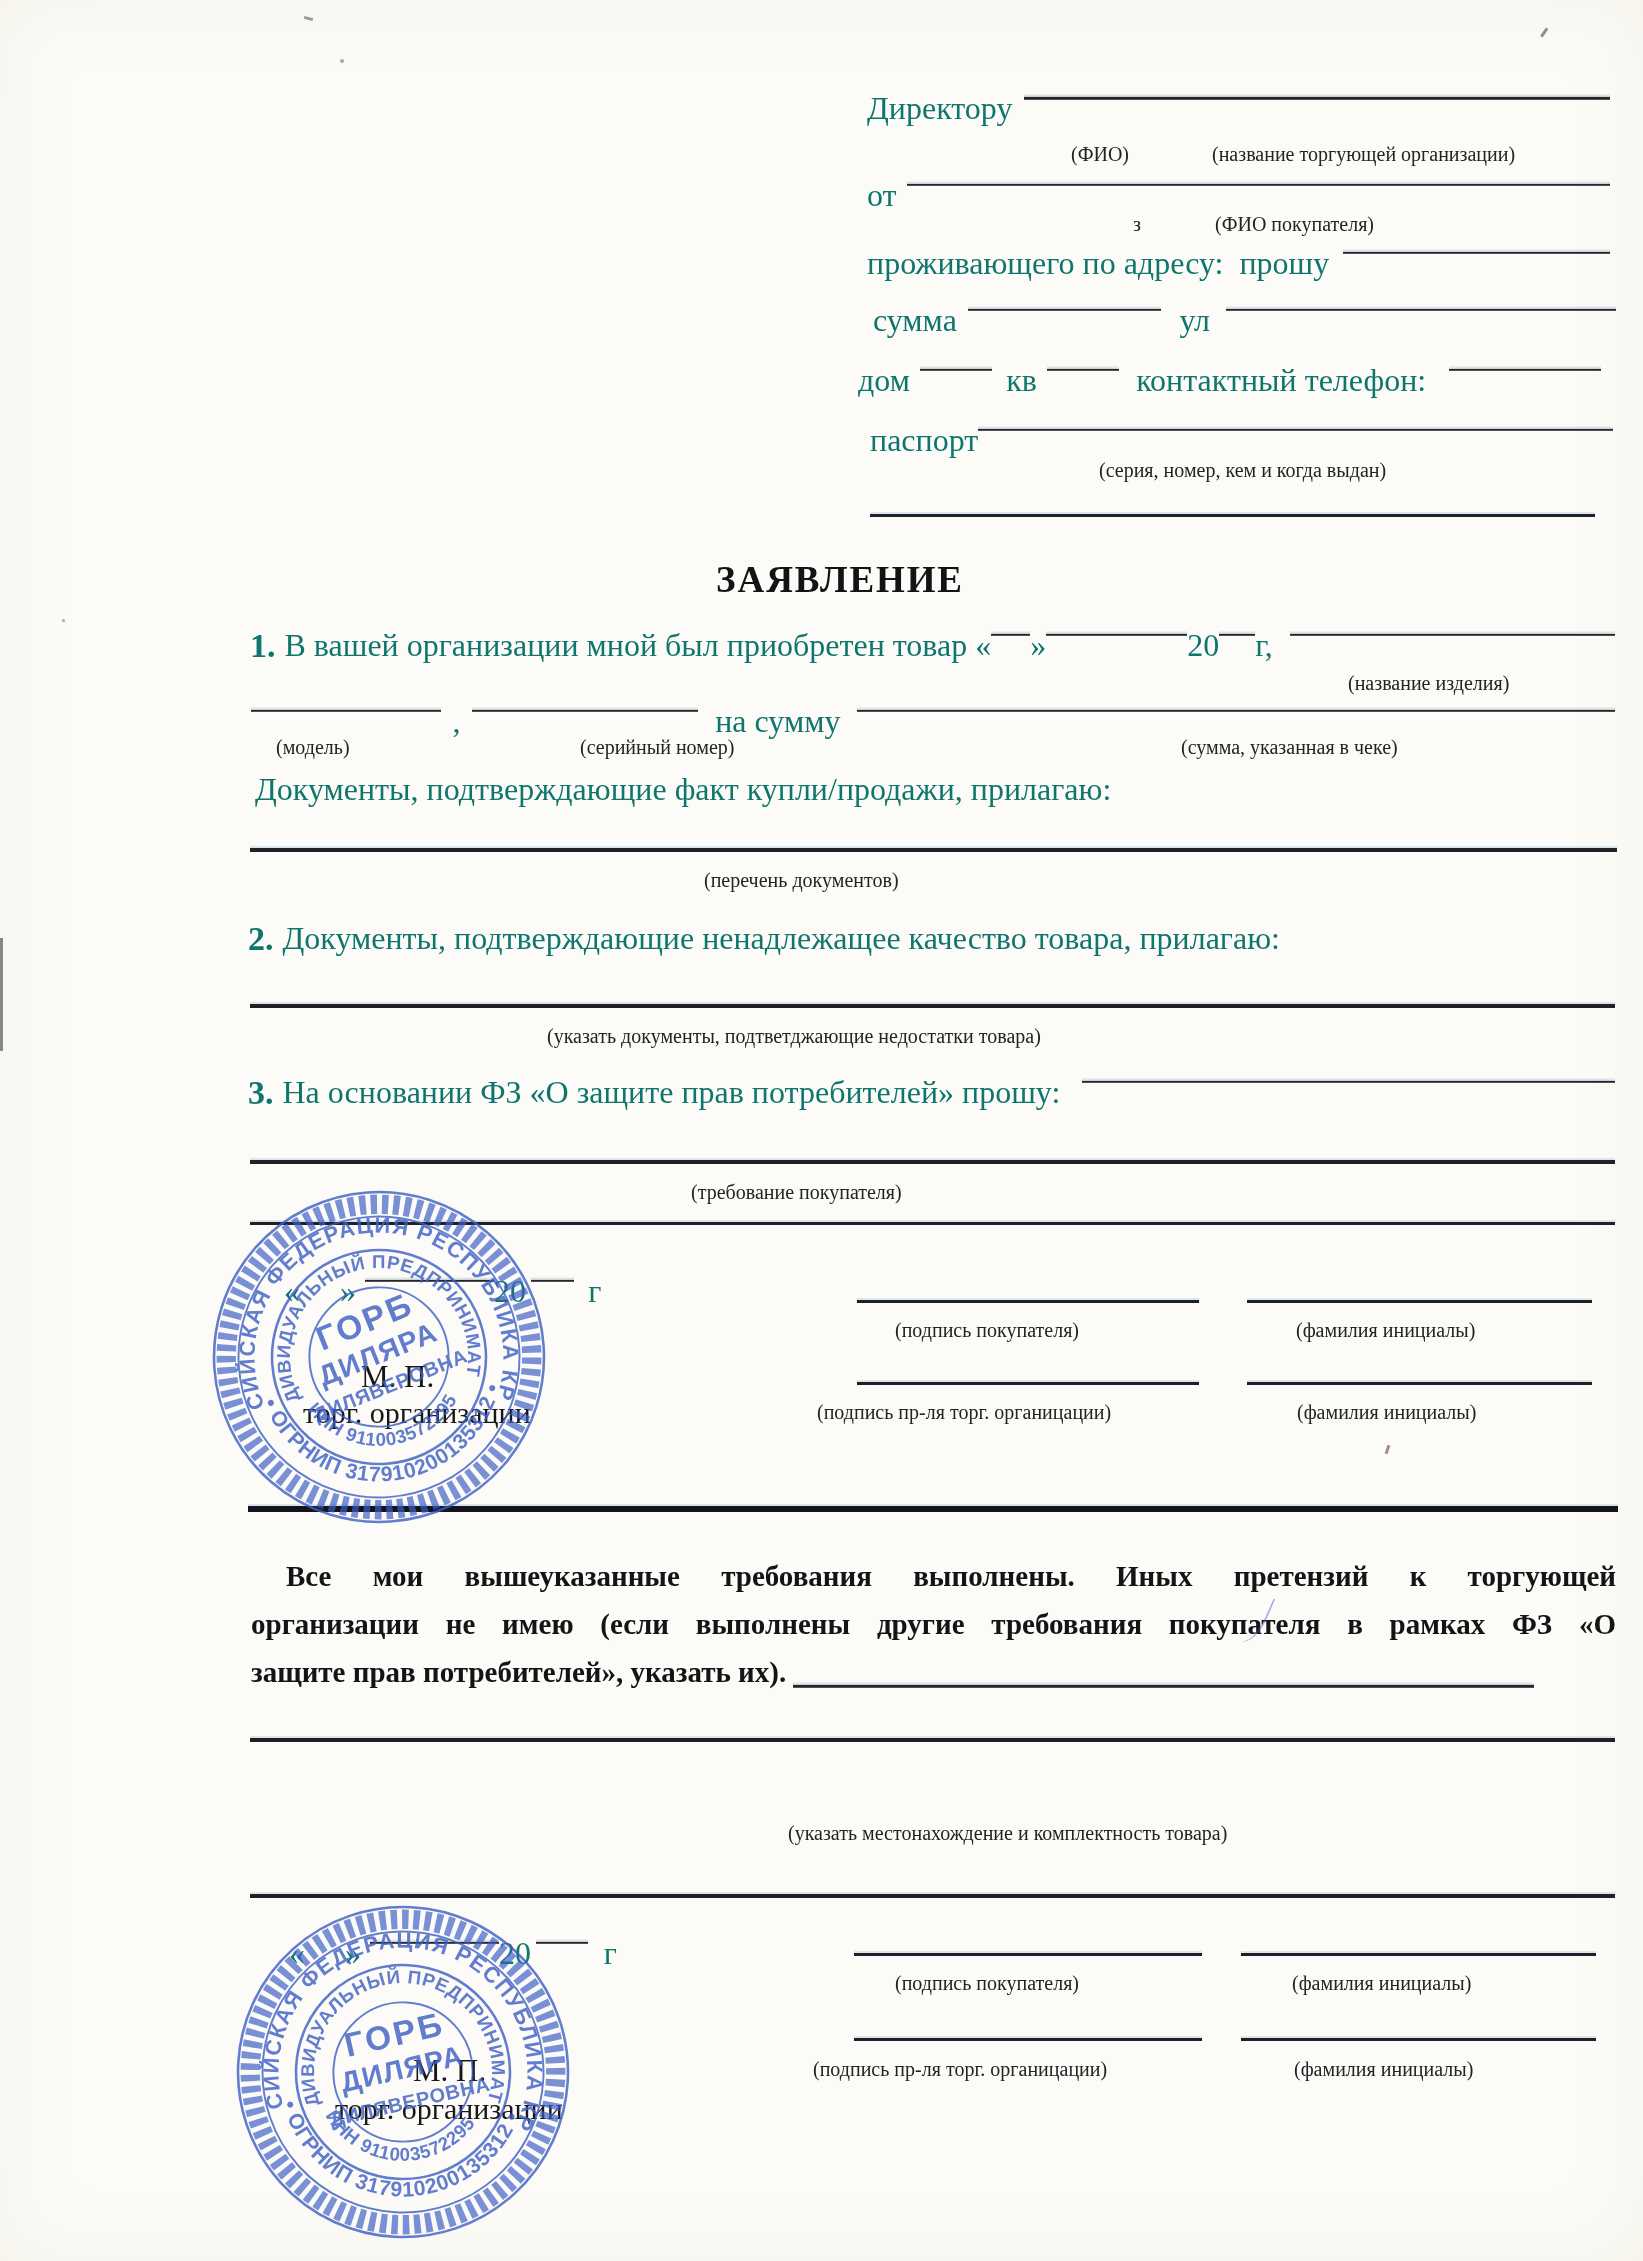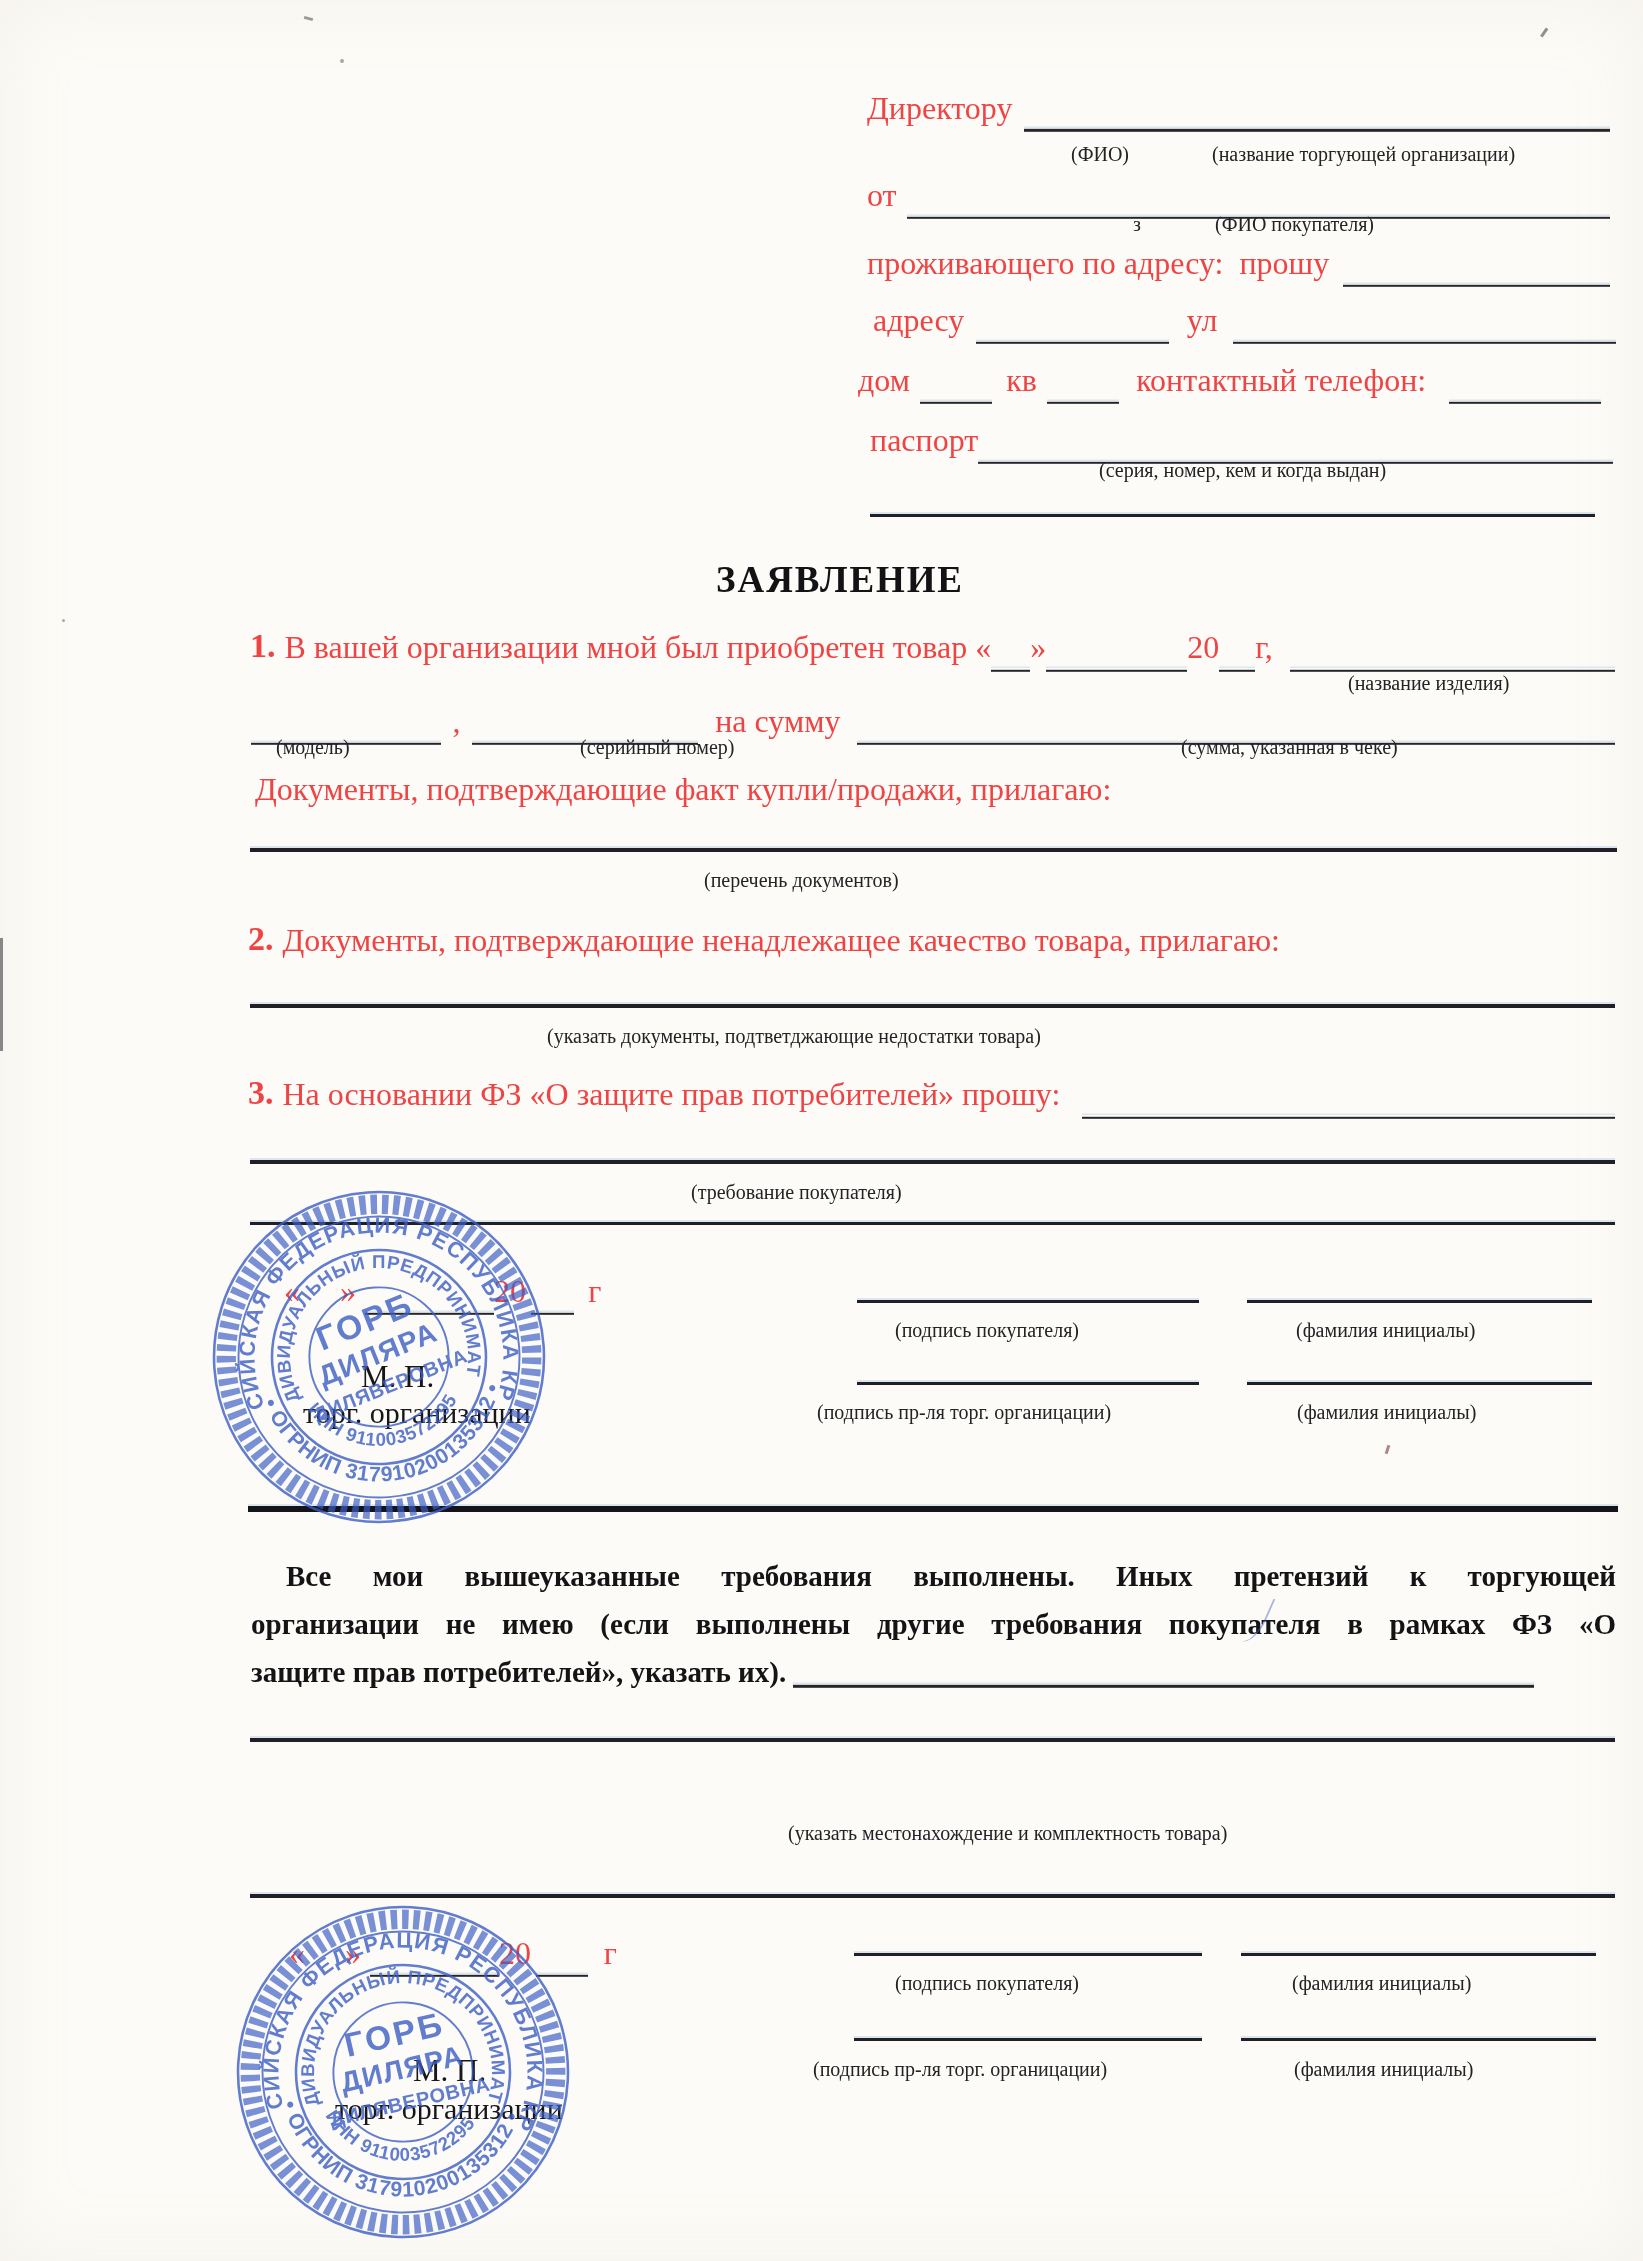--- a/index.html
+++ b/index.html
@@ -1,22 +1,22 @@
 <!DOCTYPE html>
 <html style="font-size:10.3px"><head>
 <meta charset="utf-8">
 <style>
   html,body{margin:0;padding:0;background:#e8e8e8;}
   .page{
     position:relative;width:1644px;height:2261px;background:#fcfbf7;
     font-family:"Liberation Serif",serif;color:#17171a;overflow:hidden;
     box-shadow:inset 0 0 77px rgba(190,180,150,.12);
   }
-  .row{position:absolute;display:flex;align-items:flex-end;white-space:pre;
-       font-size:32px;line-height:1.14;color:#ef4444;}
+  .row{position:absolute;display:flex;align-items:flex-start;white-space:pre;
+       font-size:32px;line-height:1.14;color:#0f766e;}
   .hrow{left:867px;width:743px;}
   .bl{display:inline-block;height:1.3px;border-bottom:2.6px solid #25252c;
       transform:translateY(5.8px);box-shadow:0 -1.3px 0 rgba(110,160,210,.22);}
   .bl.flex{flex:1 1 auto;}
   .bl.thick{border-bottom-width:3.9px;}
   .cap{position:absolute;font-size:20px;white-space:nowrap;color:#232326;line-height:1.1;}
   .hr{position:absolute;height:3.9px;background:#202026;
       box-shadow:0 -1.9px 0 rgba(110,165,215,.25);}
   .hr.thin{height:2.6px;}
   .hr.fat{height:6.4px;background:#14141a;}
@@ -59,21 +59,21 @@
   </div>
   <span class="cap" style="left:1133px;top:213px">з</span>
   <span class="cap" style="left:1215px;top:213px">(ФИО покупателя)</span>
 
   <div class="row hrow" style="top:245px">
     <span>проживающего по адресу:  прошу</span>
     <span class="bl flex" style="margin-left:14px"></span>
   </div>
 
   <div class="row hrow" style="top:302px;left:873px">
-    <span>адресу</span>
+    <span>сумма</span>
     <span class="bl" style="width:193px;margin-left:11.6px"></span>
     <span style="margin-left:18px">ул</span>
     <span class="bl flex" style="margin-left:15.5px"></span>
   </div>
 
   <div class="row hrow" style="top:362px;left:858px">
     <span>дом</span>
     <span class="bl" style="width:72px;margin-left:10.3px"></span>
     <span style="margin-left:14px">кв</span>
     <span class="bl" style="width:72px;margin-left:10.3px"></span>

